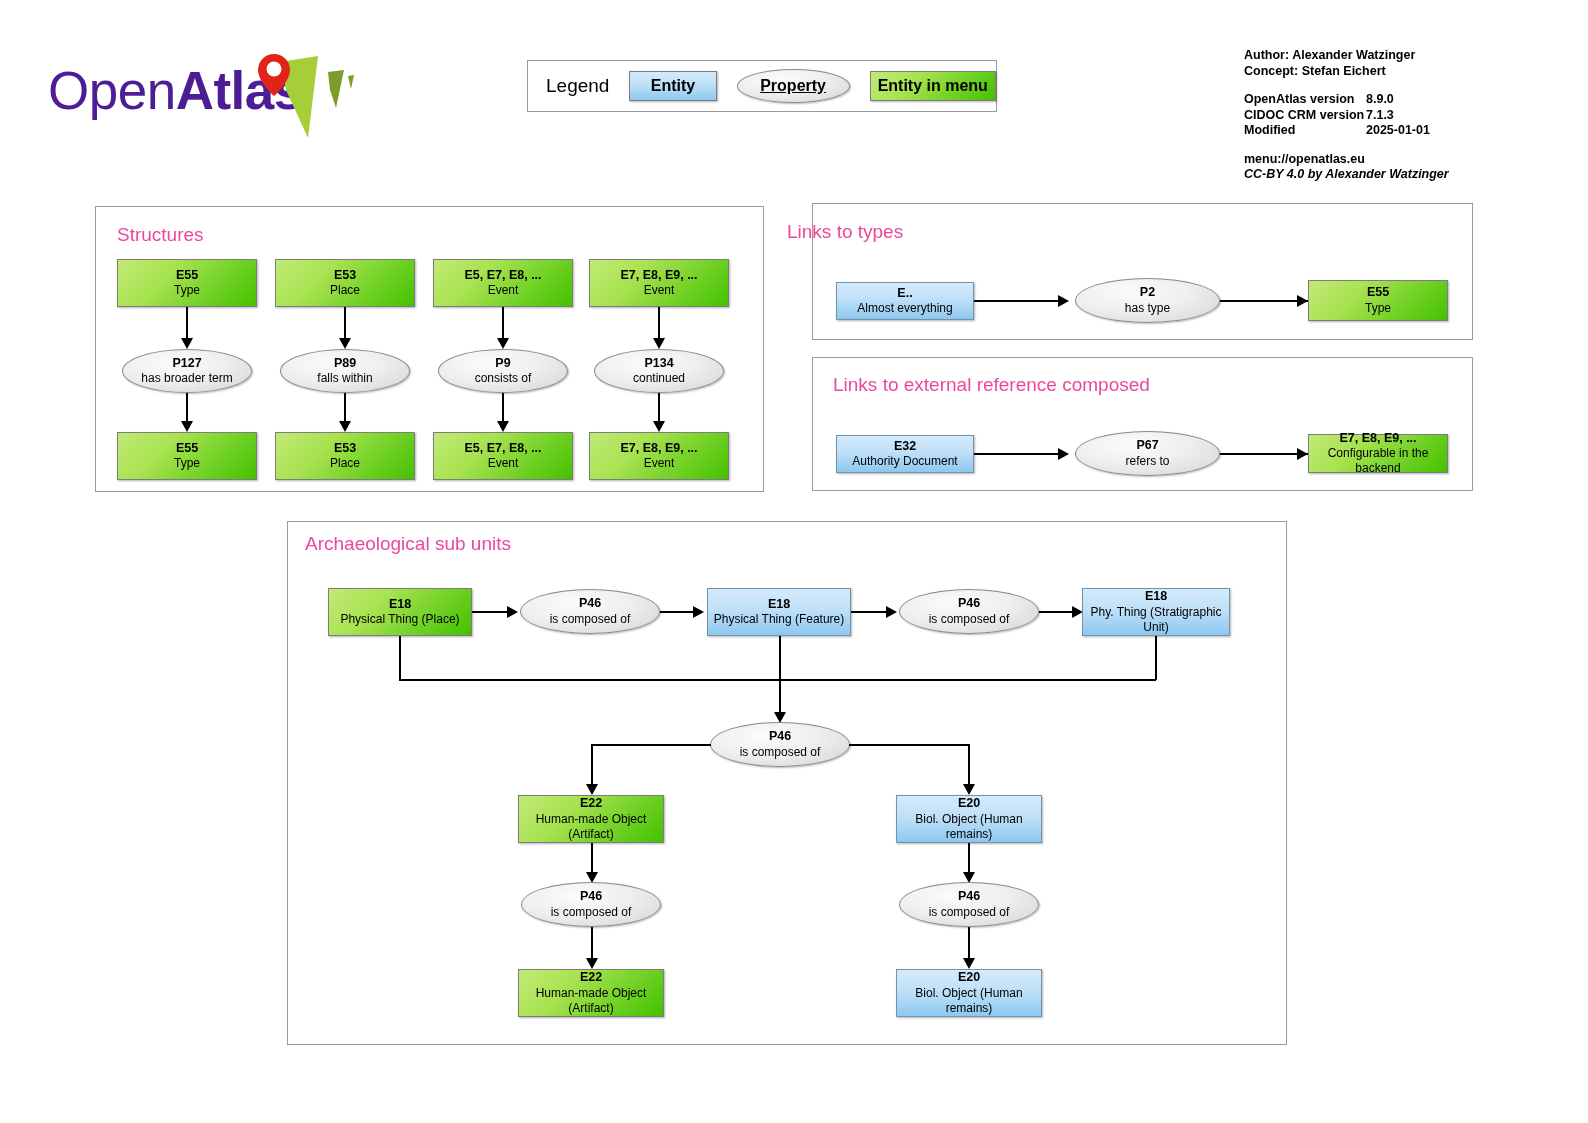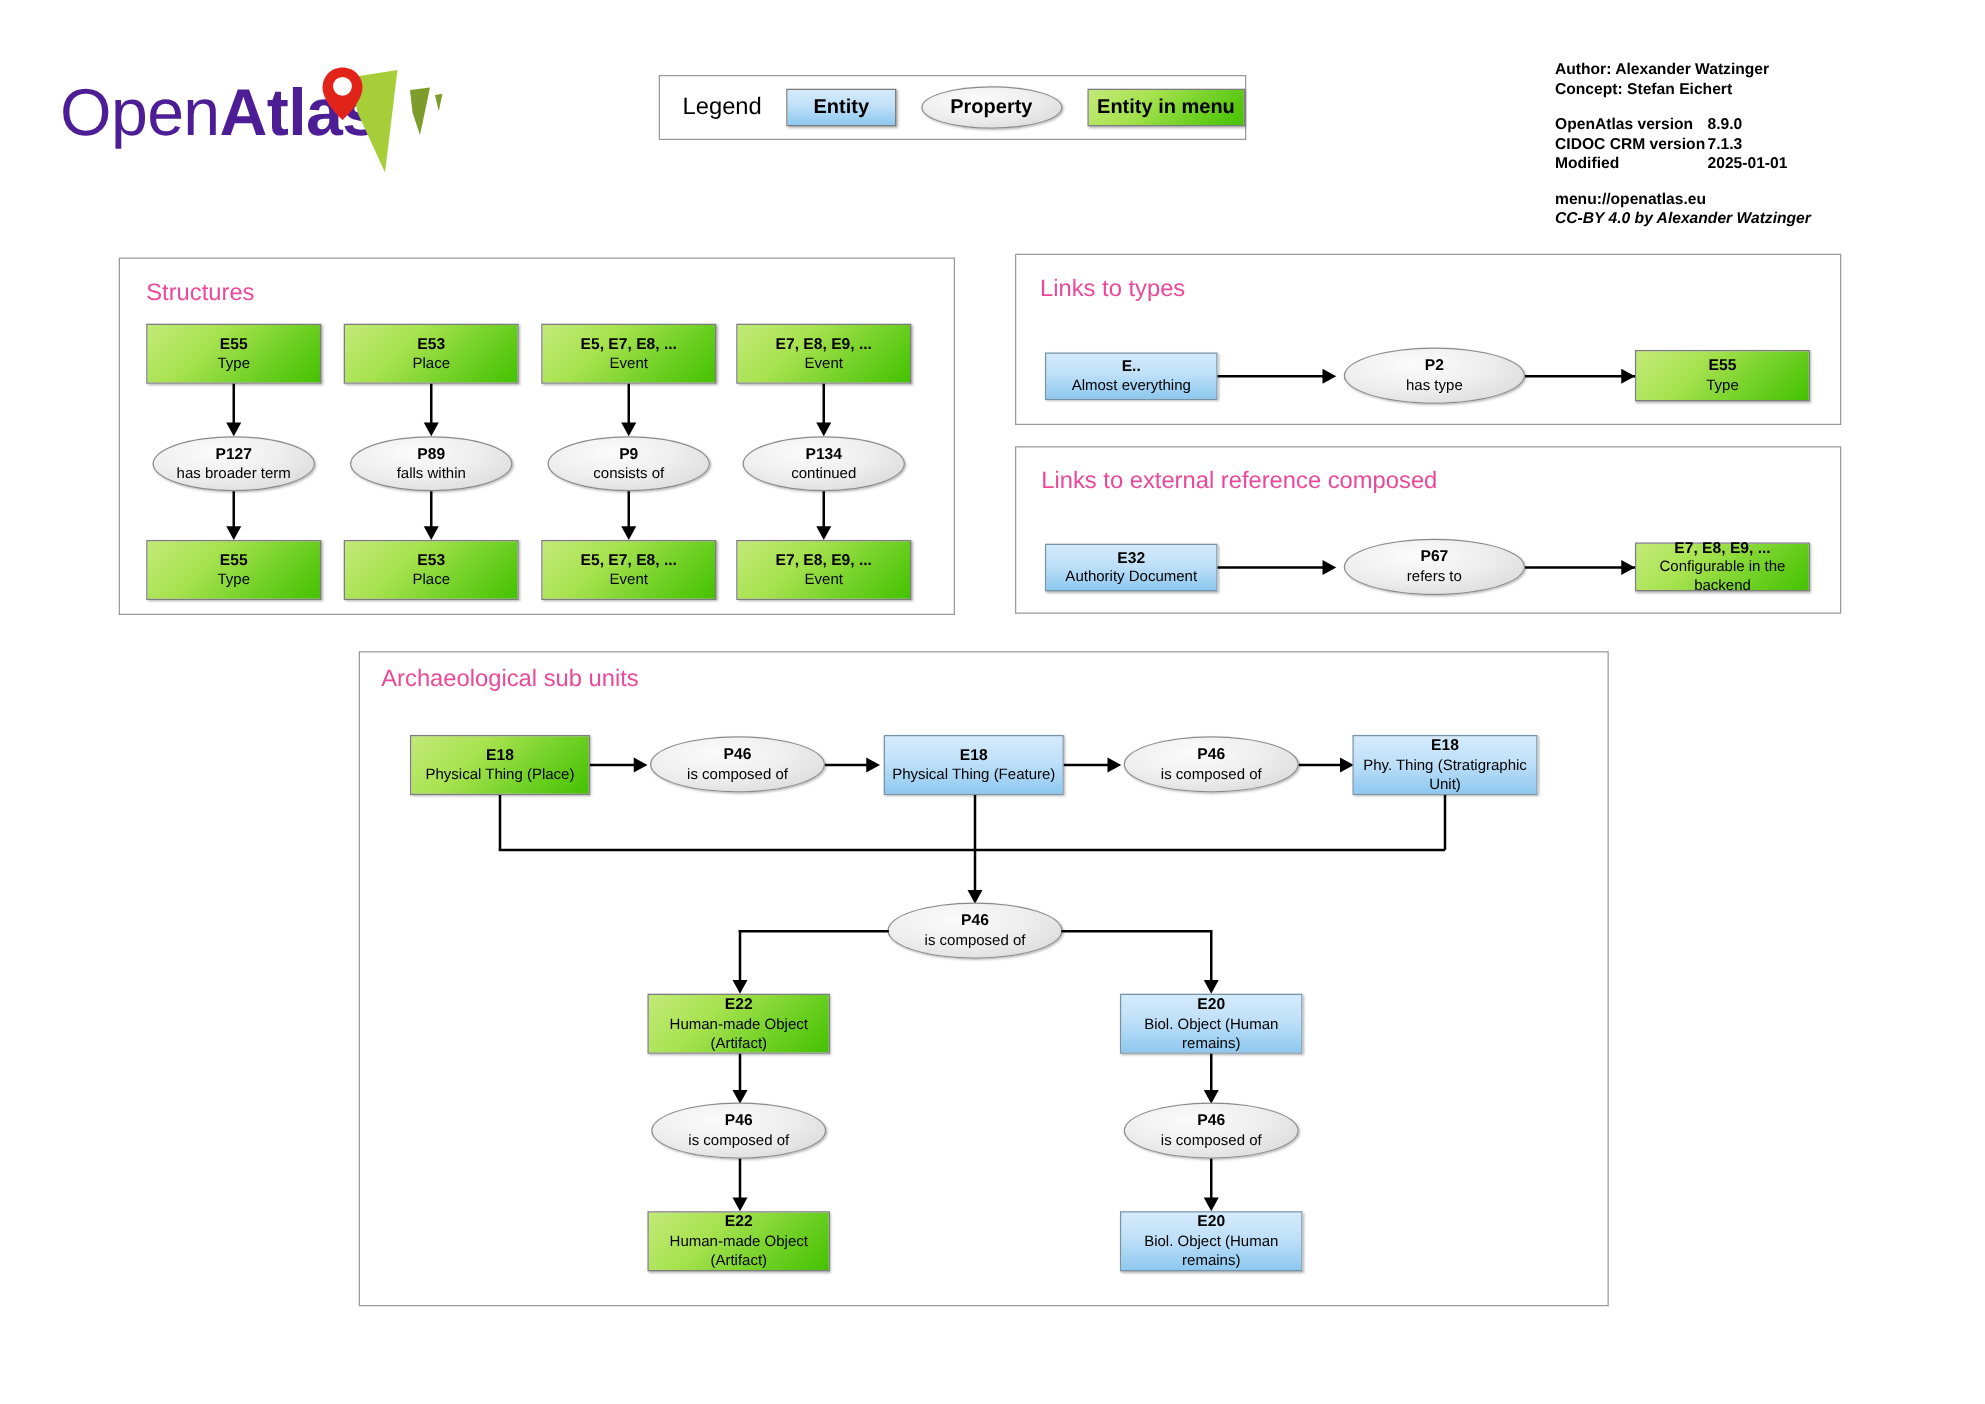--- a/index.html
+++ b/index.html
@@ -29,21 +29,21 @@
   #meta .ital{font-style:italic;}
 
   
   .panel{border:1px solid #9a9a9a;background:#fff;box-sizing:border-box;}
   .panel-title{position:absolute;font-size:19px;color:#ec4899;white-space:nowrap;}
 
   #panel-structures{left:95px;top:206px;width:669px;height:286px;}
   #ttl-structures{left:117px;top:224px;}
 
   #panel-types{left:812px;top:203px;width:661px;height:137px;}
-  #ttl-types{left:832px;top:221px;text-align:center;}
+  #ttl-types{left:787px;top:221px;text-align:center;}
 
   #panel-ers{left:812px;top:357px;width:661px;height:134px;}
   #ttl-ers{left:833px;top:374px;}
 
   #panel-arch{left:287px;top:521px;width:1000px;height:524px;}
   #ttl-arch{left:305px;top:533px;}
 
   
   .node{position:absolute;box-sizing:border-box;display:flex;flex-direction:column;
         align-items:center;justify-content:center;text-align:center;line-height:1.25;}
@@ -56,21 +56,21 @@
 
   .ellipse{border:1px solid #8a8a8a;border-radius:50%;
            background:radial-gradient(ellipse at 38% 30%,#fbfbfb 0%,#efefef 45%,#d4d4d4 100%);
            box-shadow:1px 1px 2px rgba(0,0,0,.28);}
 
   
   .chip{position:relative;height:30px;display:flex;align-items:center;justify-content:center;
         font-weight:bold;font-size:16px;box-sizing:border-box;}
   .chip.box{border:1px solid #7d7d7d;}
   .chip-entity{width:102px;}
-  .chip-prop{width:132px;height:34px;}
+  .chip-prop{width:132px;height:34px;text-decoration:underline;}
   .chip-menu{width:148px;}
 
   
   .ln{position:absolute;background:#000;}
   .vl{width:1.6px;}
   .hl{height:1.6px;}
   .arw{position:absolute;width:0;height:0;}
   .arw-d{border-left:6.5px solid transparent;border-right:6.5px solid transparent;border-top:11px solid #000;}
   .arw-r{border-top:6.5px solid transparent;border-bottom:6.5px solid transparent;border-left:11px solid #000;}
 </style>

